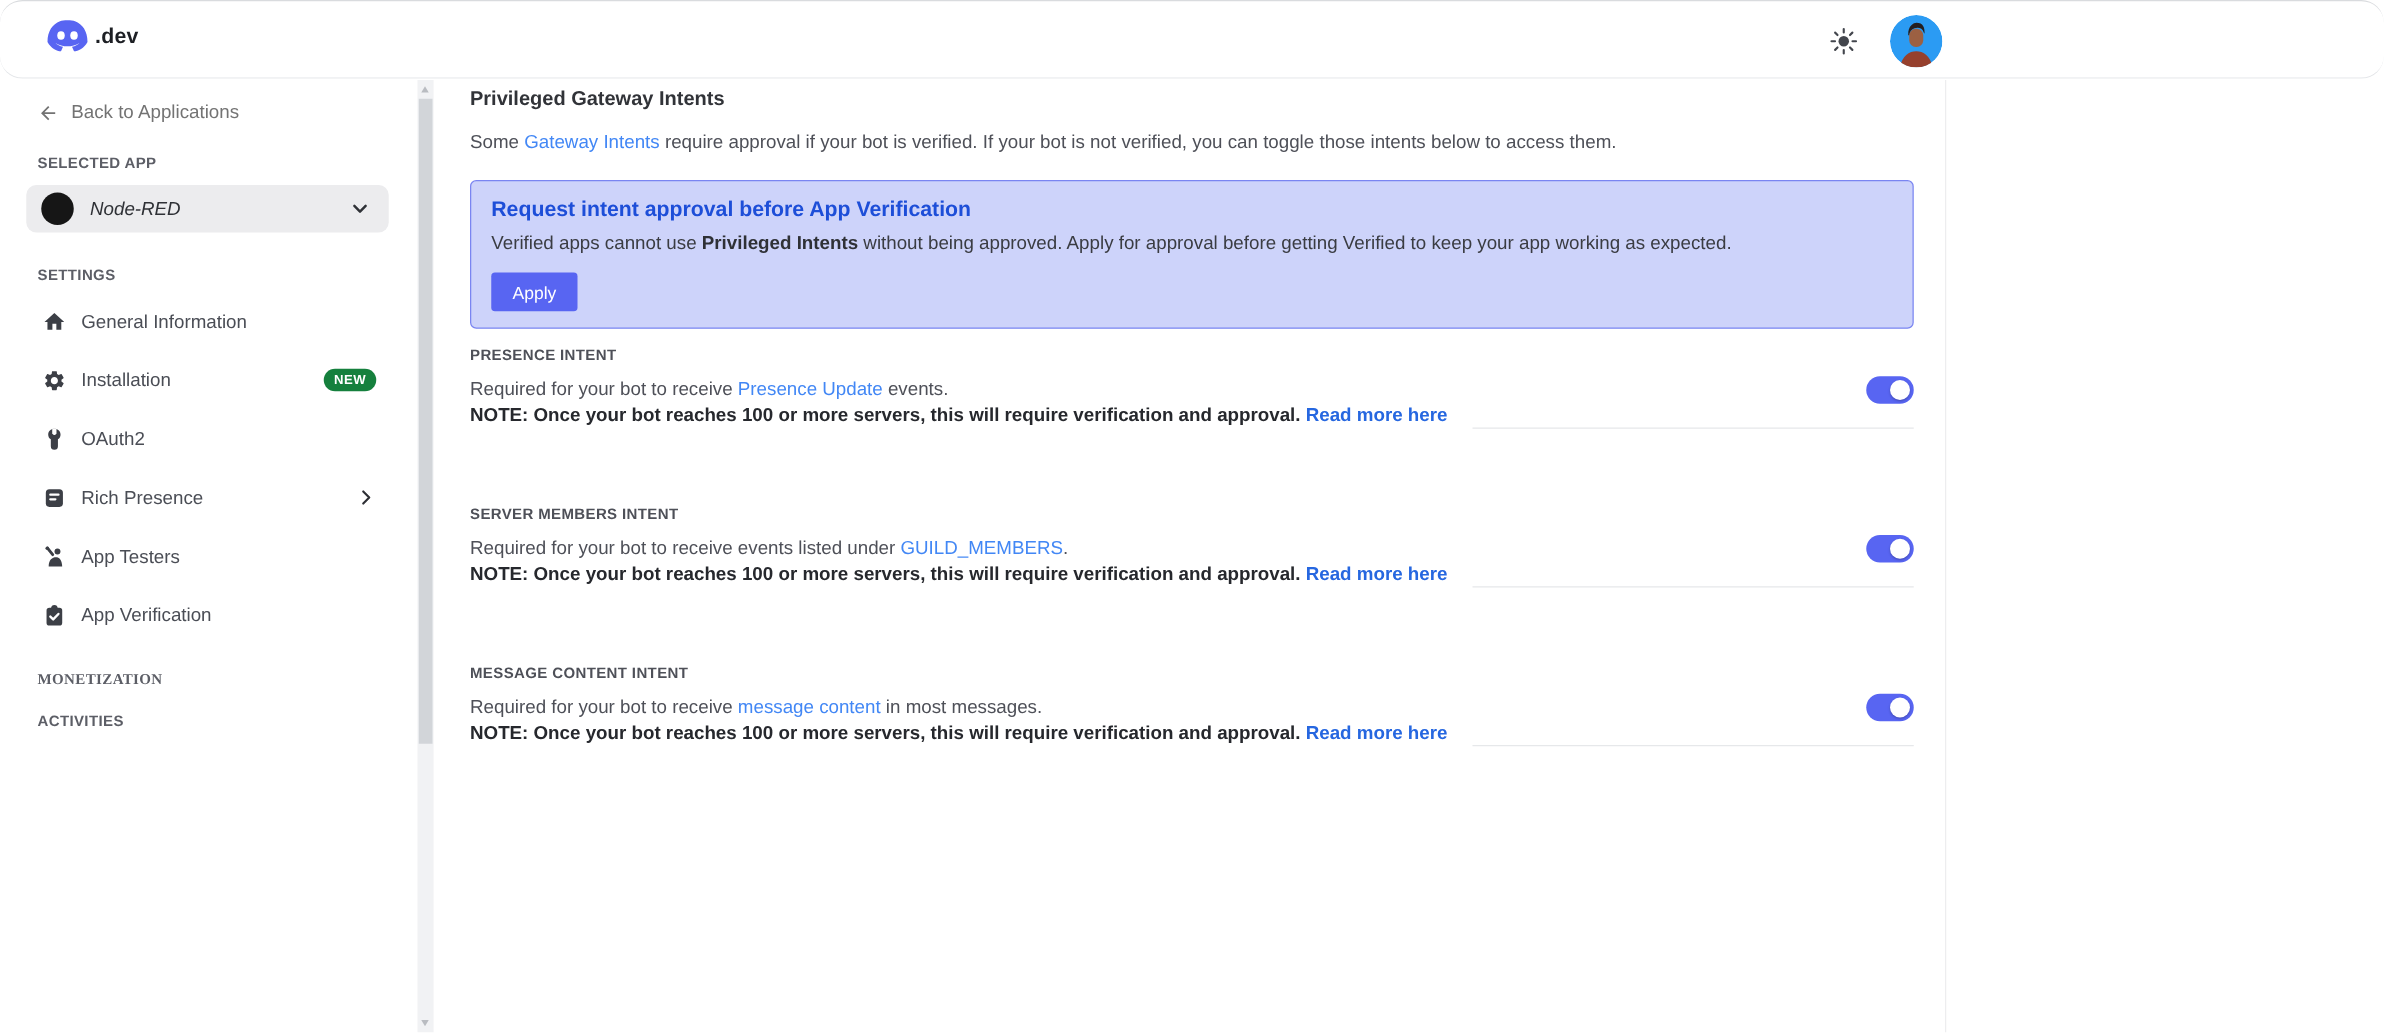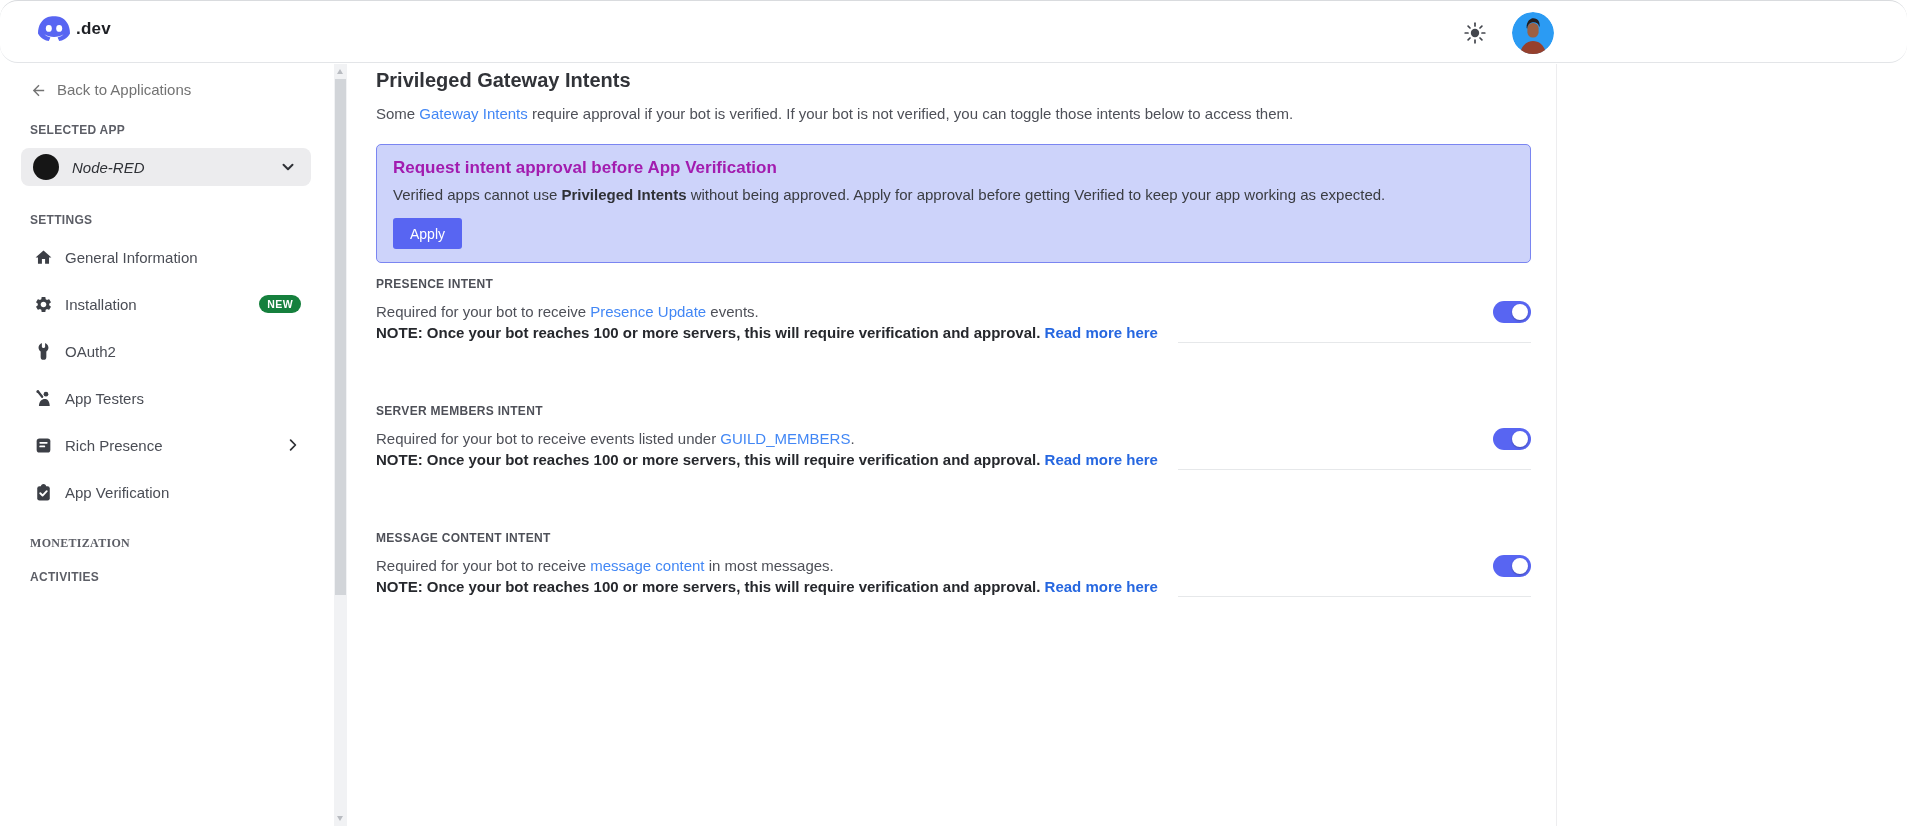--- a/index.html
+++ b/index.html
@@ -40,27 +40,27 @@
   .v-scroll { position:absolute; top:64px; left:334px; width:13px; bottom:0; background:#f1f2f4; }
   .v-scroll .thumb { position:absolute; left:1px; right:1px; top:15px; height:516px; background:#d2d5d9; }
   .v-scroll .arr { position:absolute; left:3px; width:0; height:0; border-left:3.5px solid transparent; border-right:3.5px solid transparent; }
   .v-scroll .arr.up { top:5px; border-bottom:5px solid #b9bcc1; }
   .v-scroll .arr.down { bottom:5px; border-top:5px solid #b9bcc1; }
 
   
   .main { position:absolute; top:64px; left:347px; right:0; bottom:0; background:#fff; }
   .main-edge { position:absolute; top:0; bottom:0; left:1209px; width:1px; background:#ededef; }
   .content { margin-left:29px; width:1155px; padding-top:4px; }
-  h1.page-title { font-size:20px; line-height:24px; font-weight:600; color:#313338; }
+  h1.page-title { font-size:16px; line-height:24px; font-weight:600; color:#313338; }
   .intro { margin-top:11px; font-size:15px; line-height:21px; color:#4e5058; }
   a.lnk { color:#4287f5; text-decoration:none; cursor:pointer; }
   a.lnk-strong { color:#2667e0; font-weight:700; text-decoration:none; cursor:pointer; }
 
   .callout { margin-top:20px; background:#cdd3fa; border:1px solid #7a85f1; border-radius:5px; padding:12px 16px 13px; }
-  .callout-title { font-size:17px; line-height:22px; font-weight:600; color:#a21caf; }
+  .callout-title { font-size:17px; line-height:22px; font-weight:600; color:#1d4ed8; }
   .callout-body { margin-top:6px; font-size:15px; line-height:20px; color:#3a3c42; }
   .callout-body b { color:#2f3136; }
   .btn-apply { margin-top:13px; height:31px; padding:0 17px; background:#5865f2; border:none; border-radius:3px;
     color:#fff; font-size:14px; font-weight:500; font-family:inherit; cursor:pointer; display:inline-flex; align-items:center; }
 
   .intent { margin-top:14px; }
   .intent-label { font-size:12px; font-weight:700; letter-spacing:.3px; color:#4e5058; }
   .intent-row { margin-top:10px; display:flex; align-items:flex-end; }
   .intent-text { font-size:15px; line-height:21px; color:#4e5058; }
   .intent-note { font-weight:700; color:#26282d; }
@@ -165,44 +165,44 @@
               <path d="M10 1 C6.9 1 4.8 3.2 4.8 6 C4.8 7.6 5.6 9 7 9.9 L7 15.8 A3 3 0 0 0 13 15.8 L13 9.9 C14.4 9 15.2 7.6 15.2 6 C15.2 3.2 13.1 1 10 1 Z M8.5 1.5 H11.5 V5.4 L10 6.4 L8.5 5.4 Z" fill-rule="evenodd"></path>
               <path d="M8.3 0.8 H11.7 V5.2 L10 6.3 L8.3 5.2 Z" fill="#fff"></path>
             </svg>
         </span>
         <span class="nav-text">OAuth2</span>
       </div>
 
 
       <div class="nav-item">
         <span class="nav-ic">
+          <svg width="19" height="19" viewBox="0 0 20 20">
+              <rect x="2.8" y="2.6" width="14.4" height="14.8" rx="3" fill="currentColor"></rect>
+              <rect x="5.6" y="6.2" width="8.8" height="1.9" rx=".95" fill="#fff"></rect>
+              <rect x="5.6" y="10" width="6.2" height="1.9" rx=".95" fill="#fff"></rect>
+            </svg>
+        </span>
+        <span class="nav-text">Rich Presence</span>
+        <span class="chev-right">
+          <svg width="16" height="16" viewBox="0 0 20 20" fill="none" stroke="#2f3136" stroke-width="2.2" stroke-linecap="round" stroke-linejoin="round">
+              <polyline points="7,4 13,10 7,16"></polyline>
+            </svg>
+        </span>
+      </div>
+
+      <div class="nav-item">
+        <span class="nav-ic">
           <svg width="19" height="19" viewBox="0 0 20 20" fill="currentColor">
               <circle cx="12.6" cy="5.4" r="2.5"></circle>
               <path d="M5.2 18 C5.2 12.6 8.2 10.4 11.4 10.4 C14 10.4 16.2 12.2 16.6 18 Z"></path>
               <path d="M4.2 2.6 L8.6 8.2" stroke="currentColor" stroke-width="2.4" stroke-linecap="round"></path>
               <circle cx="4" cy="2.8" r="1.5"></circle>
             </svg>
         </span>
         <span class="nav-text">App Testers</span>
-      </div>
-
-      <div class="nav-item">
-        <span class="nav-ic">
-          <svg width="19" height="19" viewBox="0 0 20 20">
-              <rect x="2.8" y="2.6" width="14.4" height="14.8" rx="3" fill="currentColor"></rect>
-              <rect x="5.6" y="6.2" width="8.8" height="1.9" rx=".95" fill="#fff"></rect>
-              <rect x="5.6" y="10" width="6.2" height="1.9" rx=".95" fill="#fff"></rect>
-            </svg>
-        </span>
-        <span class="nav-text">Rich Presence</span>
-        <span class="chev-right">
-          <svg width="16" height="16" viewBox="0 0 20 20" fill="none" stroke="#2f3136" stroke-width="2.2" stroke-linecap="round" stroke-linejoin="round">
-              <polyline points="7,4 13,10 7,16"></polyline>
-            </svg>
-        </span>
       </div>
 
       <div class="nav-item">
         <span class="nav-ic">
           <svg width="19" height="19" viewBox="0 0 20 20">
               <rect x="3.4" y="3.4" width="13.2" height="15" rx="2.4" fill="currentColor"></rect>
               <path d="M7.2 3.8 C7.2 2 8.4 1 10 1 C11.6 1 12.8 2 12.8 3.8 L12.8 5 H7.2 Z" fill="currentColor"></path>
               <path d="M6.6 10.8 L9 13.2 L13.4 8.6" stroke="#fff" stroke-width="2" fill="none" stroke-linecap="round" stroke-linejoin="round"></path>
             </svg>
         </span>

